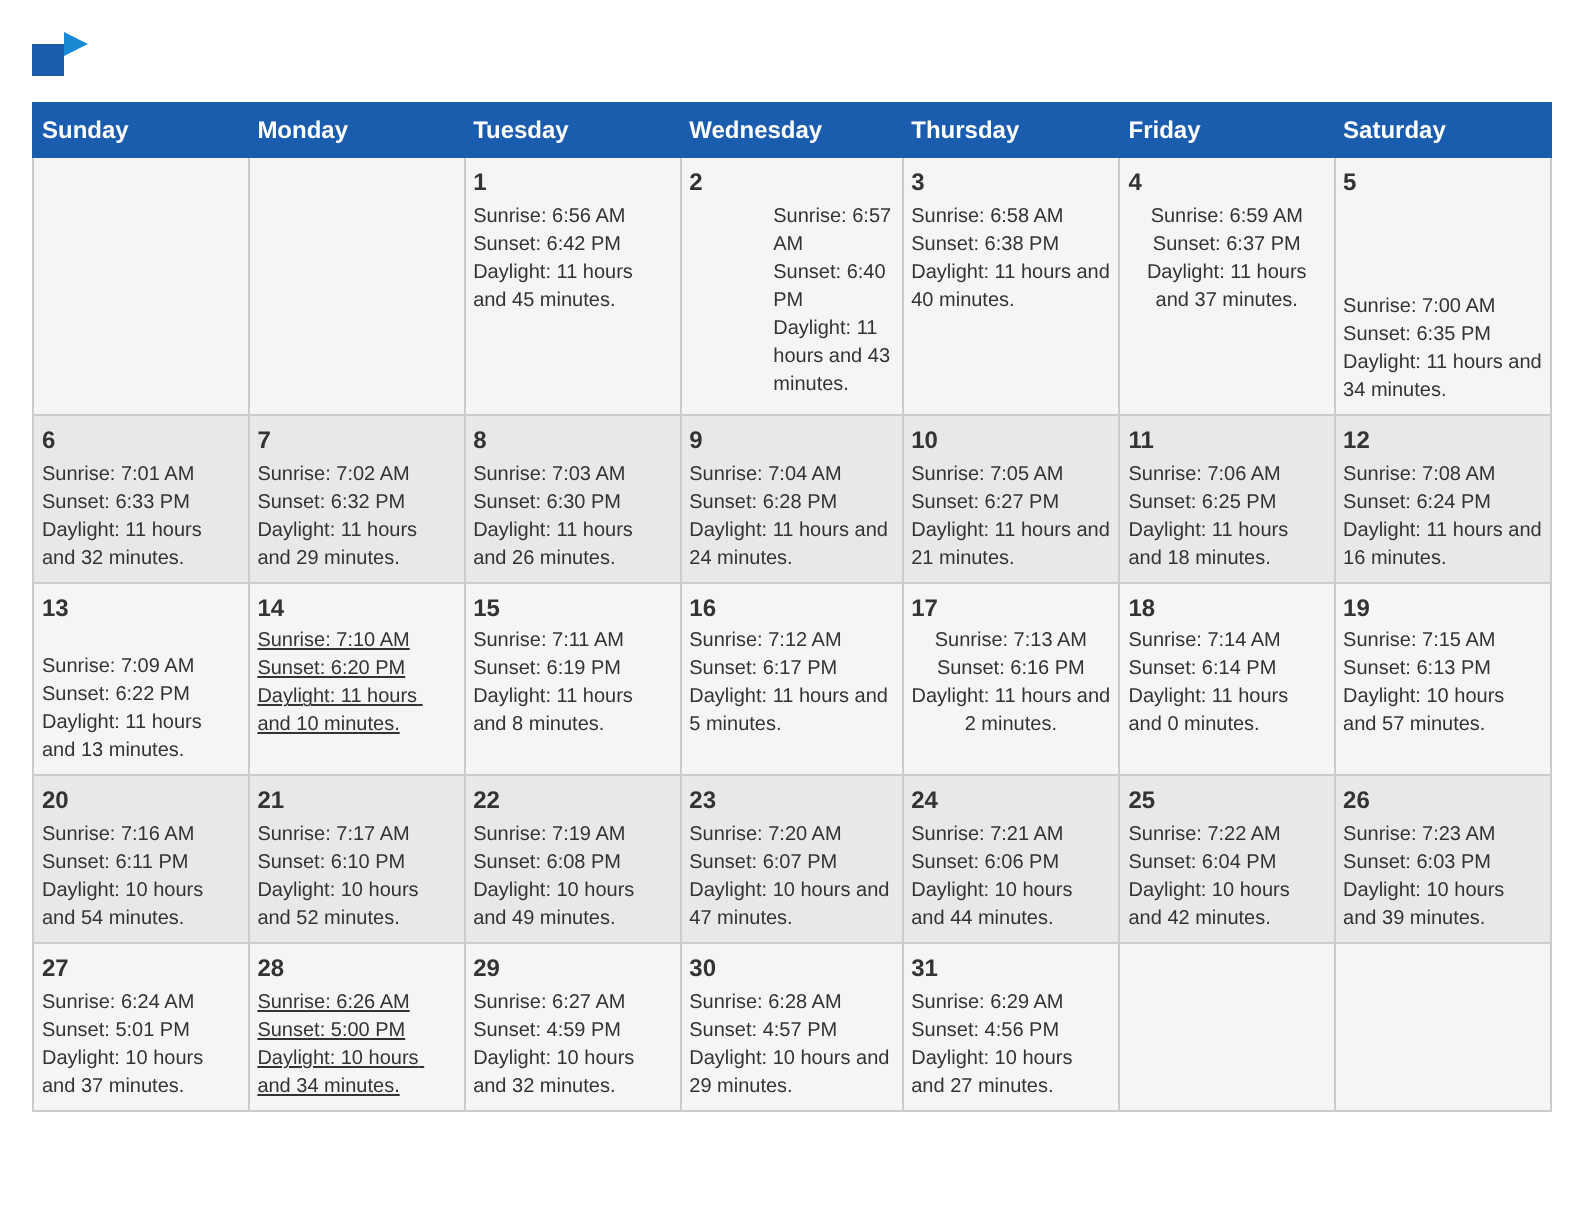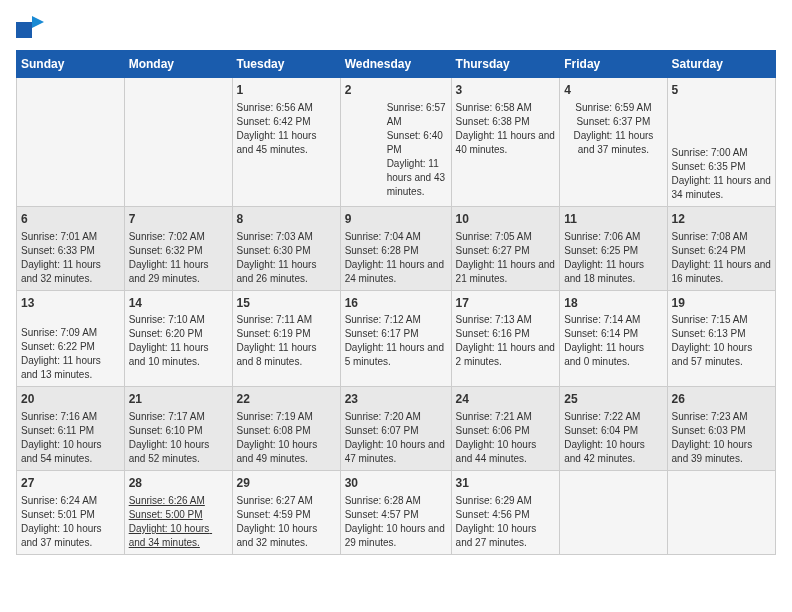--- a/index.html
+++ b/index.html
@@ -204,39 +204,39 @@
       </tr>
       <tr>
         <td>
           <span class="day-num">13</span>
           <div class="day-info" style="white-space: pre-wrap; margin-top: 15px;">Sunrise: 7:09 AM
 Sunset: 6:22 PM
 Daylight: 11 hours and 13 minutes.</div>
         </td>
         <td>
           <span class="day-num">14</span>
-          <div class="day-info" style="white-space: pre-wrap;">Sunrise: 7:10 AM
+          <div class="day-info" style="white-space: pre-wrap; text-decoration: underline;">Sunrise: 7:10 AM
 Sunset: 6:20 PM
 Daylight: 11 hours and 10 minutes.</div>
         </td>
         <td>
           <span class="day-num">15</span>
           <div class="day-info" style="white-space: pre-wrap;">Sunrise: 7:11 AM
 Sunset: 6:19 PM
 Daylight: 11 hours and 8 minutes.</div>
         </td>
         <td>
           <span class="day-num">16</span>
           <div class="day-info" style="white-space: pre-wrap;">Sunrise: 7:12 AM
 Sunset: 6:17 PM
 Daylight: 11 hours and 5 minutes.</div>
         </td>
         <td>
           <span class="day-num">17</span>
-          <div class="day-info" style="white-space: pre-wrap;">Sunrise: 7:13 AM
+          <div class="day-info" style="white-space: pre-wrap; text-align: center;">Sunrise: 7:13 AM
 Sunset: 6:16 PM
 Daylight: 11 hours and 2 minutes.</div>
         </td>
         <td>
           <span class="day-num">18</span>
           <div class="day-info" style="white-space: pre-wrap;">Sunrise: 7:14 AM
 Sunset: 6:14 PM
 Daylight: 11 hours and 0 minutes.</div>
         </td>
         <td>

